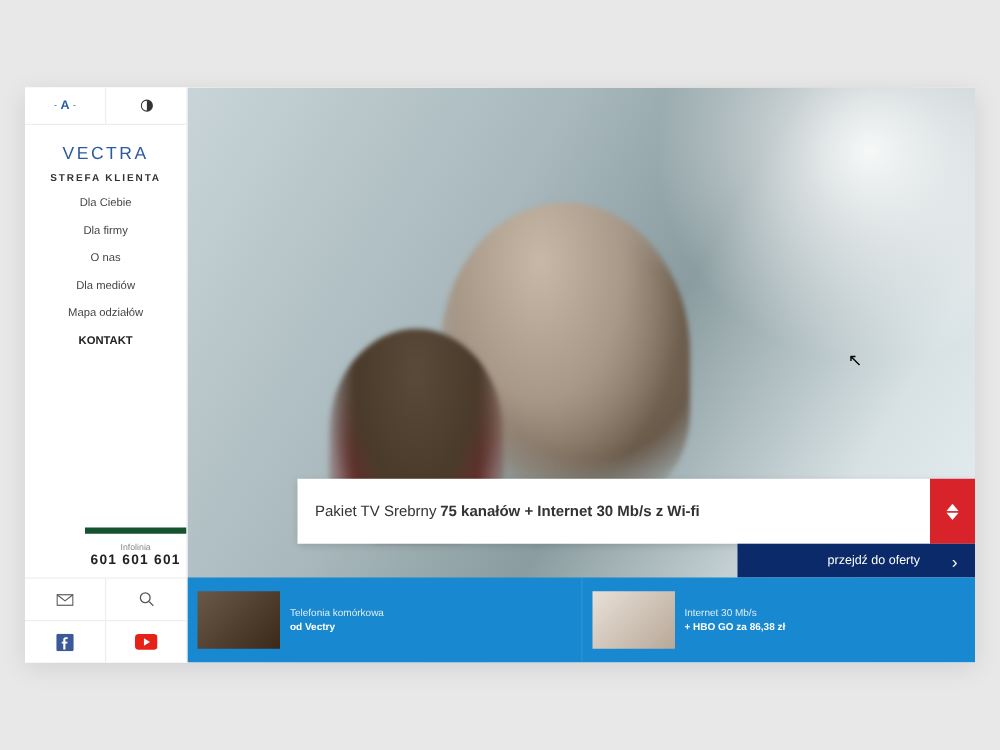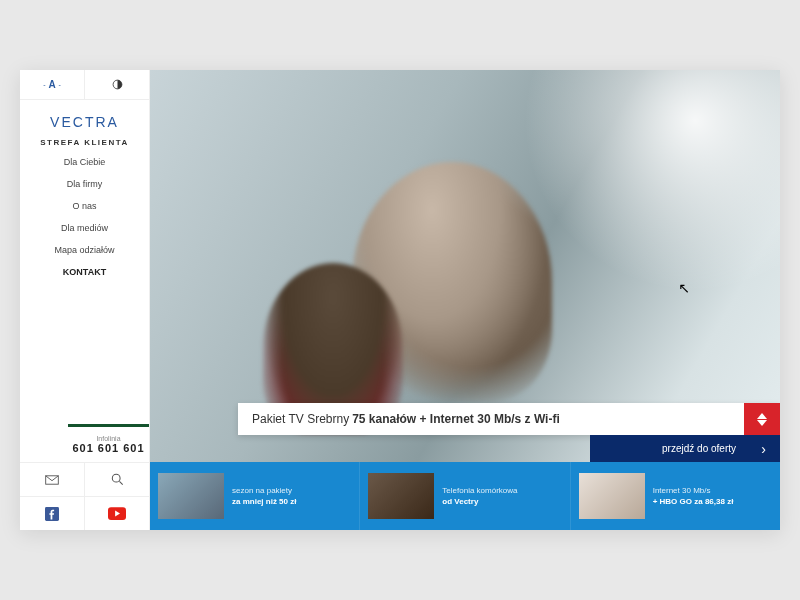--- a/index.html
+++ b/index.html
@@ -66,21 +66,21 @@
     font-size: 9px;
     color: #444;
     text-align: center;
     padding: 6px 16px;
     cursor: pointer;
   }
   .nav-item.bold { font-weight: bold; color: #222; }
   .infolinia {
     text-align: center;
     padding: 8px 0;
-    border-top: 3px solid #14532d;
+    border-top: 5px solid #14532d;
     margin-left: 48px;
   }
   .infolinia .lbl { font-size: 7px; color: #888; }
   .infolinia .num { font-size: 11px; font-weight: bold; color: #222; letter-spacing: 1px; }
   .icon-row {
     display: flex;
     border-top: 1px solid #eee;
     height: 34px;
   }
   .icon-cell {
@@ -140,21 +140,21 @@
     right: 90px;
     top: 210px;
     font-size: 14px;
     color: #000;
   }
   .offer-bar {
     position: absolute;
     left: 88px;
     right: 0;
     bottom: 95px;
-    height: 32px;
+    height: 52px;
     display: flex;
     background: #fff;
     box-shadow: 0 2px 6px rgba(0,0,0,0.15);
   }
   .offer-text {
     flex: 1;
     display: flex;
     align-items: center;
     padding: 0 14px;
     font-size: 12px;
@@ -314,27 +314,20 @@
             <path d="M0 0 L5 6 L10 0 Z" fill="#fff"></path>
           </svg>
       </div>
     </div>
 
     <div class="offer-cta">
       <span>przejdź do oferty</span>
     </div>
 
     <div class="tiles">
-      <div class="tile t1">
-        <div class="thumb"></div>
-        <div class="txt">
-          <div class="line1">sezon na pakiety</div>
-          <div class="line2">za mniej niż 50 zł</div>
-        </div>
-      </div>
       <div class="tile t2">
         <div class="thumb"></div>
         <div class="txt">
           <div class="line1">Telefonia komórkowa</div>
           <div class="line2">od Vectry</div>
         </div>
       </div>
       <div class="tile t3">
         <div class="thumb"></div>
         <div class="txt">

